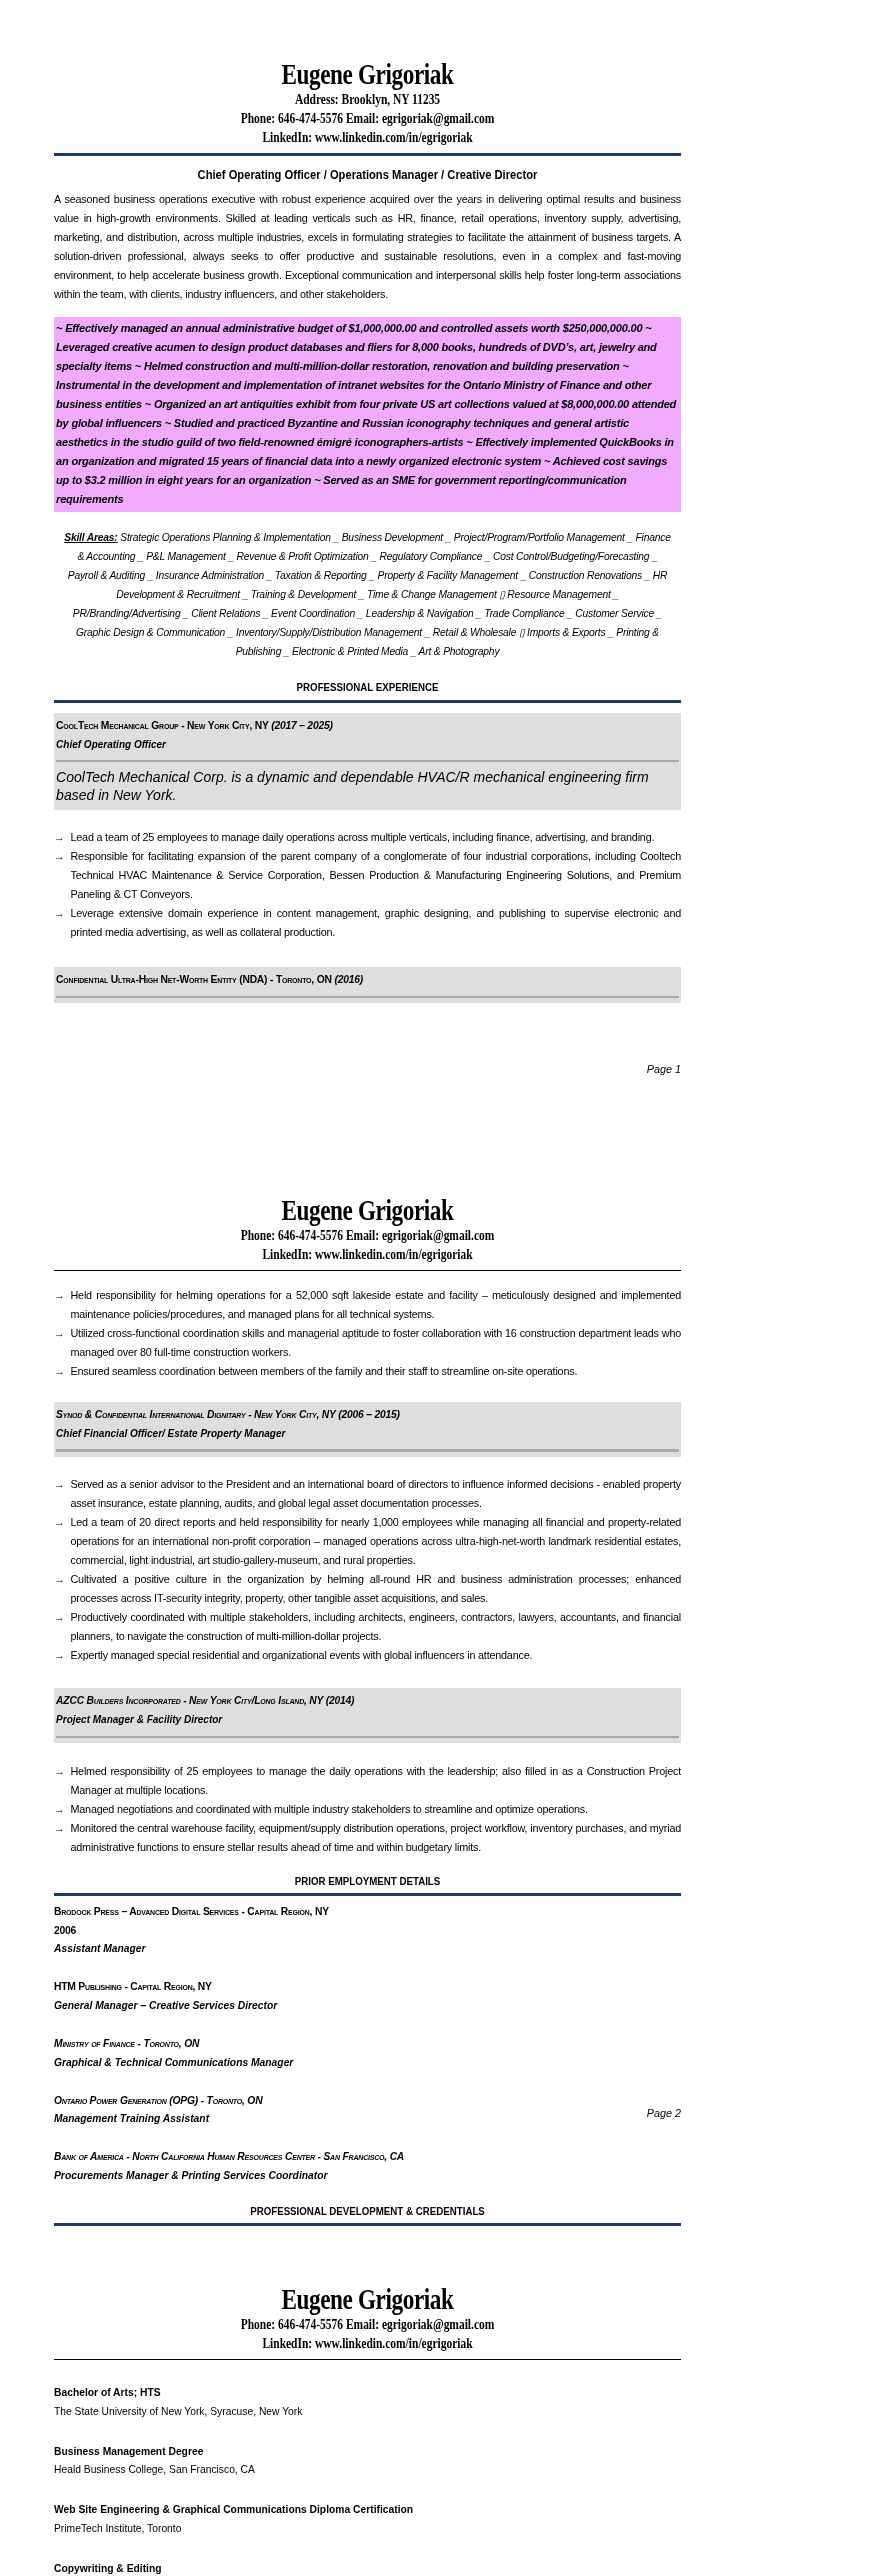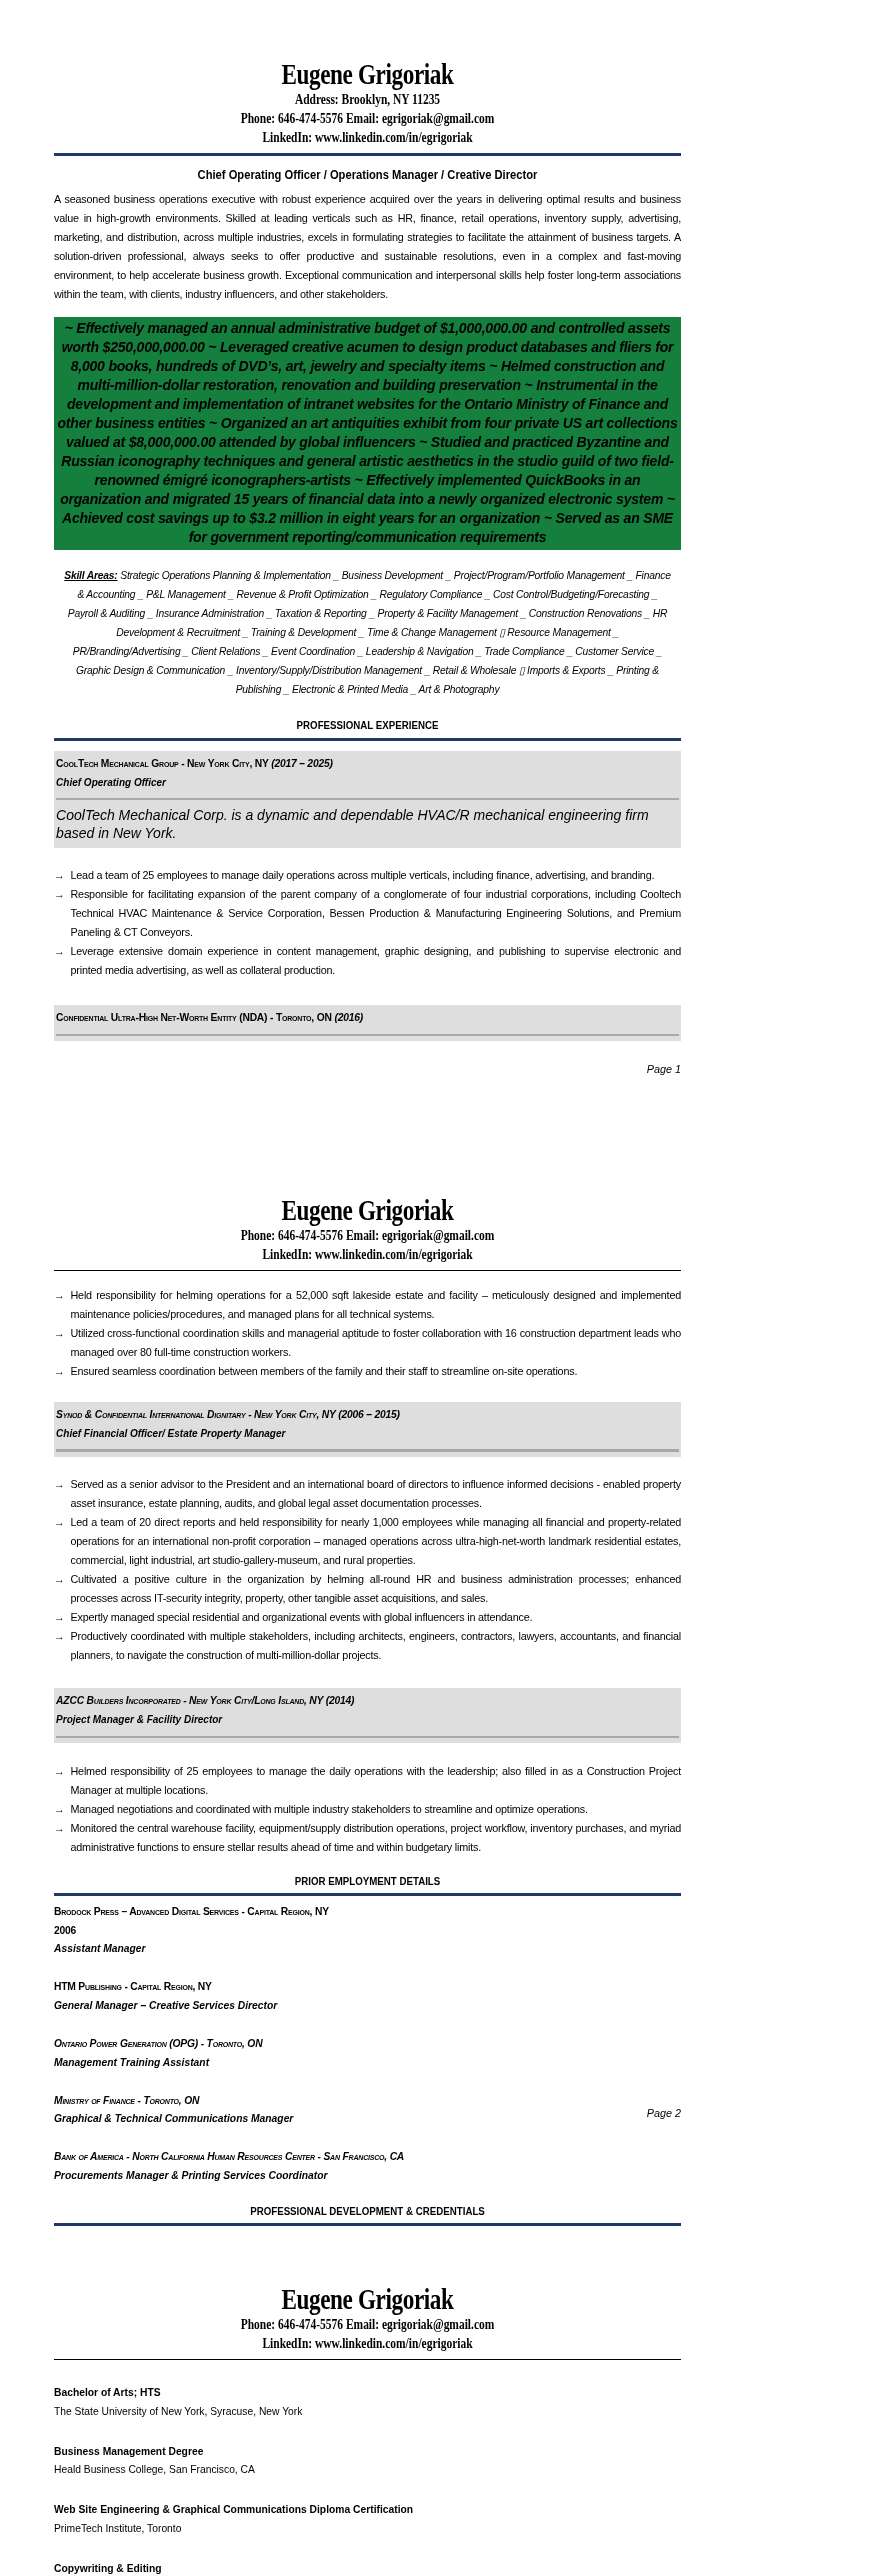--- a/index.html
+++ b/index.html
@@ -13,21 +13,21 @@
   .hdr .name { font-size: 29px; line-height: 32px; letter-spacing: -0.5px; transform: scaleX(0.8); }
   .hdr .line { font-size: 14px; line-height: 19px; transform: scaleX(0.82); }
   .rule-blue { height: 3.1px; background: #1f3864; margin: 6.2px 0 0 0; }
   .rule-black { height: 1px; background: #000; margin: 6.2px 0 0 0; }
 
   .sec-title { text-align: center; font-weight: bold; font-size: 13px; margin: 10.3px 0 8.2px; transform: scaleX(0.86); }
   .sub-title { text-align: center; font-weight: bold; font-size: 11.3px; margin: 14.4px 0 6.2px; transform: scaleX(0.86); }
 
   p.body { font-size: 10.8px; line-height: 19px; text-align: justify; margin: 6.2px 0 0; letter-spacing: -0.2px; }
 
-  .achv { background: #15803d; margin-top: 13.4px; padding: 2.1px 2.1px 3.1px; text-align: center; font-weight: bold; font-style: italic; font-size: 14px; line-height: 19px; letter-spacing: -0.2px; }
+  .achv { background: #f0abfc; margin-top: 13.4px; padding: 2.1px 2.1px 3.1px; text-align: left; font-weight: bold; font-style: italic; font-size: 11px; line-height: 19px; letter-spacing: -0.2px; }
 
   .skills { text-align: center; font-style: italic; font-size: 10.3px; line-height: 19px; margin: 15.5px 9.3px 0; letter-spacing: -0.2px; }
   .skills .lbl { font-weight: bold; text-decoration: underline; }
 
   .job-box { background: #dedede; padding: 4.1px 2.1px 5.2px; margin-top: 10.3px; }
   .job-co { font-weight: bold; font-size: 10.3px; line-height: 18.5px; font-variant: small-caps; letter-spacing: -0.2px; }
   .job-co .yr { font-style: italic; }
   .job-co.it { font-style: italic; }
   .job-role { font-weight: bold; font-style: italic; font-size: 10px; line-height: 18.5px; }
   .job-rule { height: 2.1px; background: #a8a8a8; margin: 6.2px 0 0; }
@@ -113,22 +113,22 @@
 
   <div class="job-box" style="margin-top:21.6px">
     <div class="job-co it"><span>Synod &amp; Confidential International Dignitary - New York City, NY</span> <span>(2006 – 2015)</span></div>
     <div class="job-role">Chief Financial Officer/ Estate Property Manager</div>
     <div class="job-rule"></div>
   </div>
   <ul class="arrows" style="margin-top:18.5px">
     <li>Served as a senior advisor to the President and an international board of directors to influence informed decisions - enabled property asset insurance, estate planning, audits, and global legal asset documentation processes.</li>
     <li>Led a team of 20 direct reports and held responsibility for nearly 1,000 employees while managing all financial and property-related operations for an international non-profit corporation – managed operations across ultra-high-net-worth landmark residential estates, commercial, light industrial, art studio-gallery-museum, and rural properties.</li>
     <li>Cultivated a positive culture in the organization by helming all-round HR and business administration processes; enhanced processes across IT-security integrity, property, other tangible asset acquisitions, and sales.</li>
+    <li>Productively coordinated with multiple stakeholders, including architects, engineers, contractors, lawyers, accountants, and financial planners, to navigate the construction of multi-million-dollar projects.</li>
     <li>Expertly managed special residential and organizational events with global influencers in attendance.</li>
-    <li>Productively coordinated with multiple stakeholders, including architects, engineers, contractors, lawyers, accountants, and financial planners, to navigate the construction of multi-million-dollar projects.</li>
   </ul>
 
   <div class="job-box" style="margin-top:23px">
     <div class="job-co it"><span>AZCC Builders Incorporated - New York City/Long Island, NY</span> <span>(2014)</span></div>
     <div class="job-role">Project Manager &amp; Facility Director</div>
     <div class="job-rule"></div>
   </div>
   <ul class="arrows" style="margin-top:19.6px">
     <li>Helmed responsibility of 25 employees to manage the daily operations with the leadership; also filled in as a Construction Project Manager at multiple locations.</li>
     <li>Managed negotiations and coordinated with multiple industry stakeholders to streamline and optimize operations.</li>
@@ -147,29 +147,29 @@
       <div class="role">Assistant Manager</div>
     </div>
     <div class="item">
       <div class="co">
           <span>HTM Publishing - Capital Region, NY</span>
         </div>
       <div class="role">General Manager – Creative Services Director</div>
     </div>
     <div class="item">
       <div class="co it">
+          <span>Ministry of Finance - Toronto, ON</span>
+        </div>
+      <div class="role">Graphical &amp; Technical Communications Manager</div>
+    </div>
+    <div class="item">
+      <div class="co it">
           <span>Ontario Power Generation (OPG) - Toronto, ON</span>
         </div>
       <div class="role">Management Training Assistant</div>
-    </div>
-    <div class="item">
-      <div class="co it">
-          <span>Ministry of Finance - Toronto, ON</span>
-        </div>
-      <div class="role">Graphical &amp; Technical Communications Manager</div>
     </div>
     <div class="item">
       <div class="co it">
           <span>Bank of America - North California Human Resources Center - San Francisco, CA</span>
         </div>
       <div class="role">Procurements Manager &amp; Printing Services Coordinator</div>
     </div>
   </div>
 
   <div class="sub-title" style="margin-top:15.5px">PROFESSIONAL DEVELOPMENT &amp; CREDENTIALS</div>

